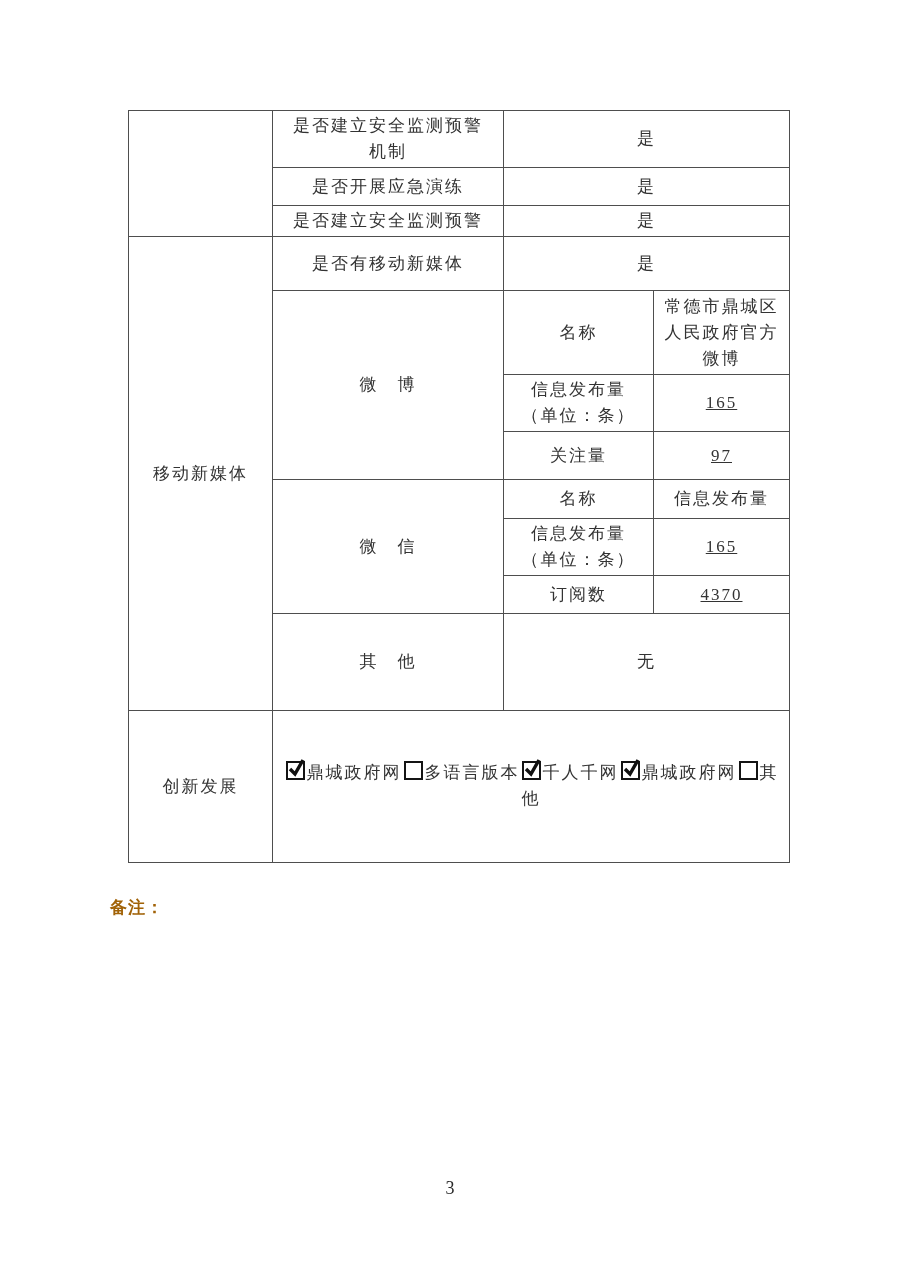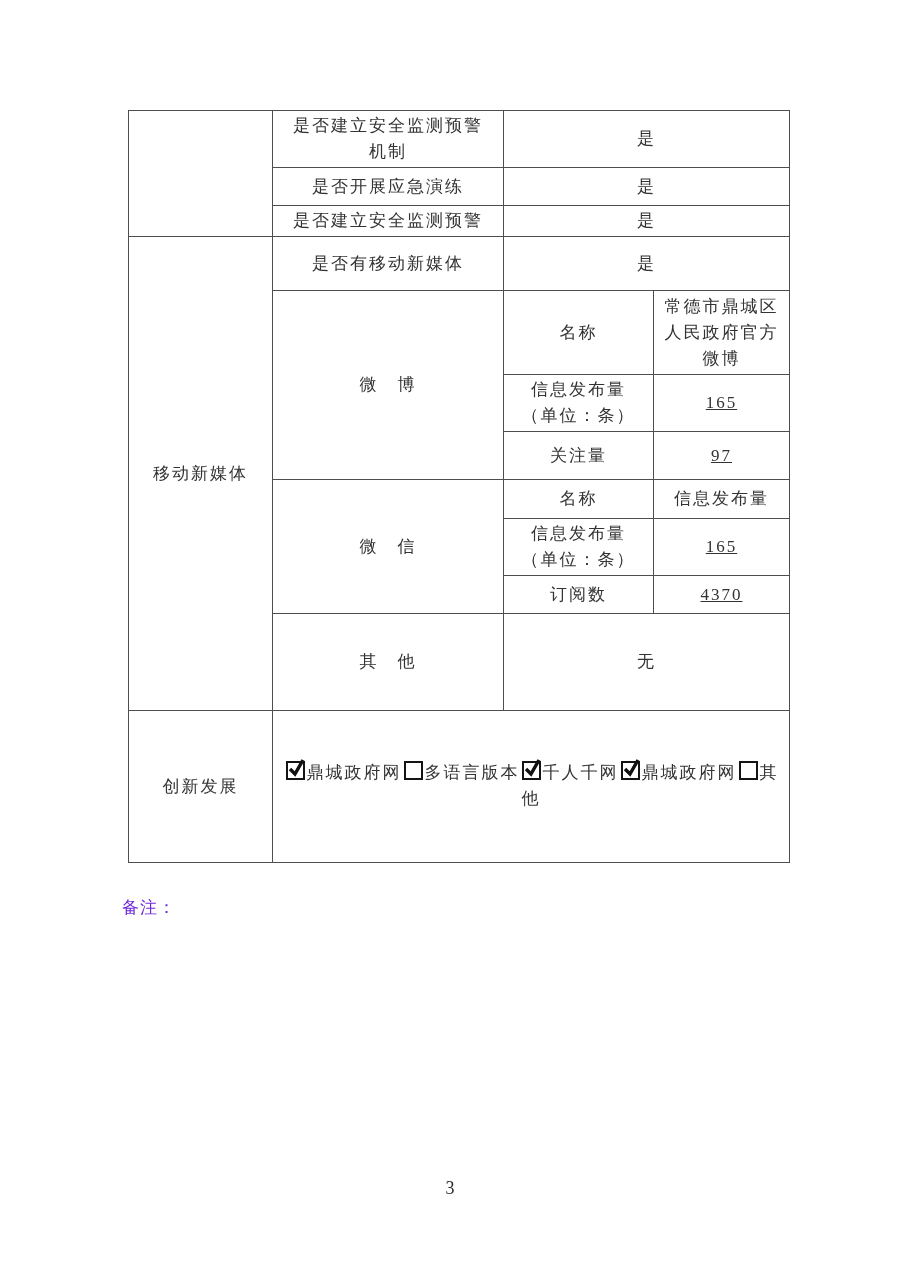--- a/index.html
+++ b/index.html
@@ -73,26 +73,26 @@
     left: -1px;
     top: -7px;
     width: 20px;
     height: 24px;
     overflow: visible;
     display: none;
   }
   .cb.checked svg { display: block; }
   .remarks {
     position: absolute;
-    left: 122px;
+    left: 110px;
     top: 896px;
     font-size: 17px;
-    font-weight: normal;
+    font-weight: bold;
     letter-spacing: 1px;
-    color: #6d28d9;
+    color: #a16207;
   }
   .page-number {
     position: absolute;
     left: 0;
     top: 1178px;
     width: 100%;
     text-align: center;
     font-size: 18px;
     color: #2a2a2a;
   }

